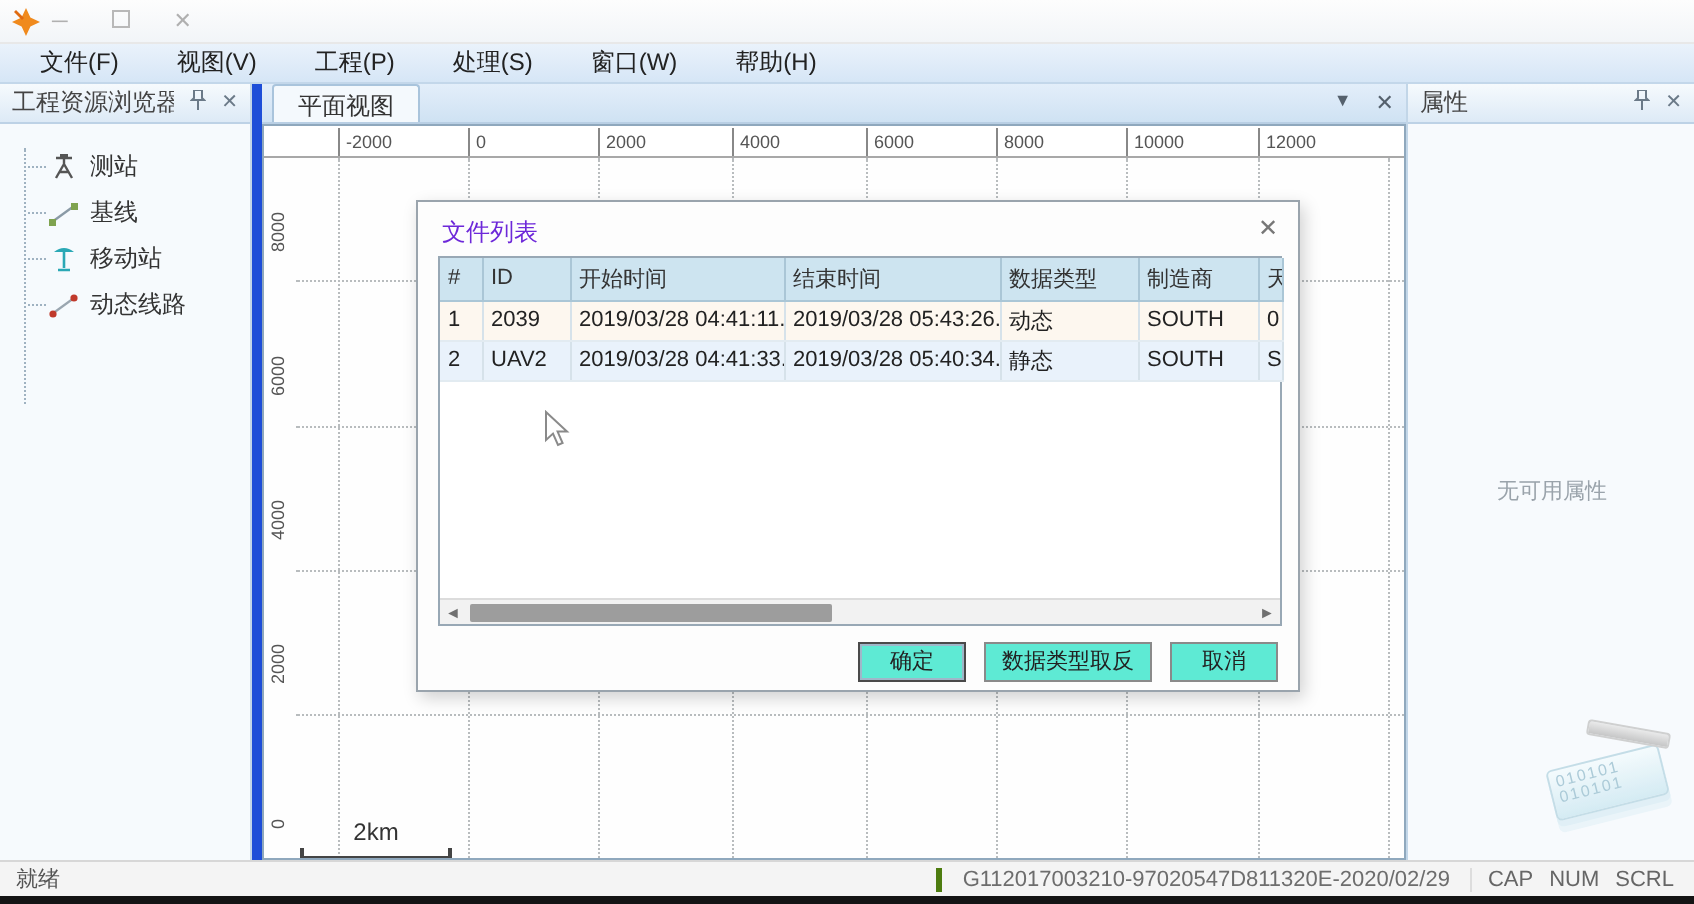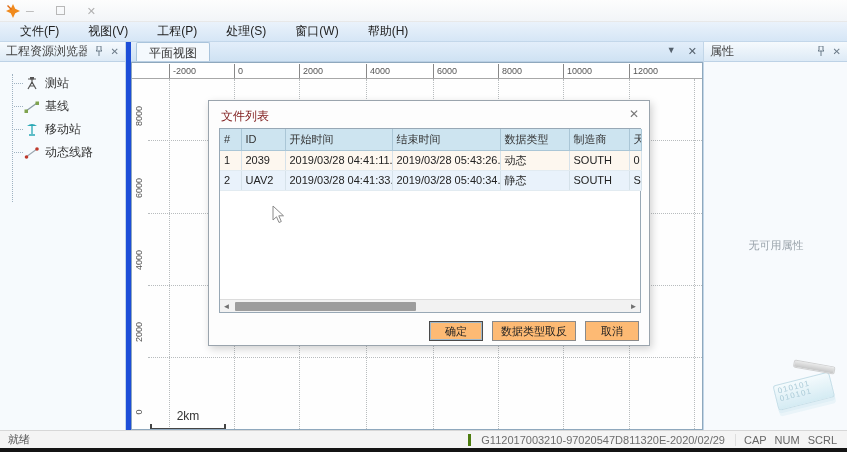--- a/index.html
+++ b/index.html
@@ -68,36 +68,36 @@
   #statusbar { position:absolute; left:0; top:430px; width:847px; height:18px; background:#f4f4f4; border-top:1px solid #d7d7d7;
     display:flex; align-items:center; font-size:11px; color:#555; }
   #status-ready { padding-left:8px; flex:1; }
   #status-serial { color:#6d6d6d; padding:0 10px; border-left:3px solid #4d7c0f; }
   #status-toggles { display:flex; gap:8px; padding:0 10px 0 8px; border-left:1px solid #ddd; color:#666; }
   #blackbar { position:absolute; left:0; top:448px; width:847px; height:4px; background:#141414; }
 
   
   #dialog { position:absolute; left:208px; top:100px; width:442px; height:246px; background:#fdfdfd;
     border:1px solid #9aa4ad; box-shadow:2px 3px 8px rgba(0,0,0,.18); z-index:10; }
-  #dlg-title { position:absolute; left:12px; top:7px; font-size:12px; color:#7f1d1d; }
+  #dlg-title { position:absolute; left:12px; top:7px; font-size:12px; color:#6d28d9; }
   #dlg-close { position:absolute; right:10px; top:6px; color:#777; font-size:12px; }
   #grid-box { position:absolute; left:10px; top:27px; width:422px; height:185px; border:1px solid #98a8b5; background:#fff; }
   table.grid { border-collapse:collapse; table-layout:fixed; width:421px; font-size:11px; }
   table.grid th { background:#cde4f0; color:#333; font-weight:normal; text-align:left; height:21px; padding:0 4px;
     border-right:1px solid #aac6d6; border-bottom:1px solid #aac6d6; overflow:hidden; white-space:nowrap; }
   table.grid td { height:20px; padding:0 4px; border-right:1px solid #d6e2ea; border-bottom:1px solid #e2ebf1;
     overflow:hidden; white-space:nowrap; color:#222; }
   tr.row-a td { background:#fdf7ef; }
   tr.row-b td { background:#e9f2fb; }
   #hscroll { position:absolute; left:0; bottom:0; width:420px; height:13px; background:#f2f2f2; border-top:1px solid #dcdcdc; display:flex; align-items:center; }
   .sb-arrow { width:13px; text-align:center; font-size:8px; color:#707070; line-height:13px; }
   #sb-track { position:relative; flex:1; height:13px; }
   #sb-thumb { position:absolute; left:2px; top:2px; width:46%; height:9px; background:#9d9d9d; border-radius:1px; }
   #dlg-buttons { position:absolute; right:10px; top:220px; display:flex; gap:9px; }
-  .dlg-btn { min-width:54px; height:20px; background:#fdba74; border:1px solid #8a8a8a; font-size:11px; color:#222;
+  .dlg-btn { min-width:54px; height:20px; background:#5eead4; border:1px solid #8a8a8a; font-size:11px; color:#222;
     text-align:center; line-height:18px; padding:0 8px; }
   .dlg-btn.default { border:1px solid #4a4a4a; box-shadow:0 0 0 1px #9fb7c9 inset; }
 
   #cursor { position:absolute; left:272px; top:205px; z-index:30; }
 </style>
 </head>
 <body>
 
 <div id="app">
 

